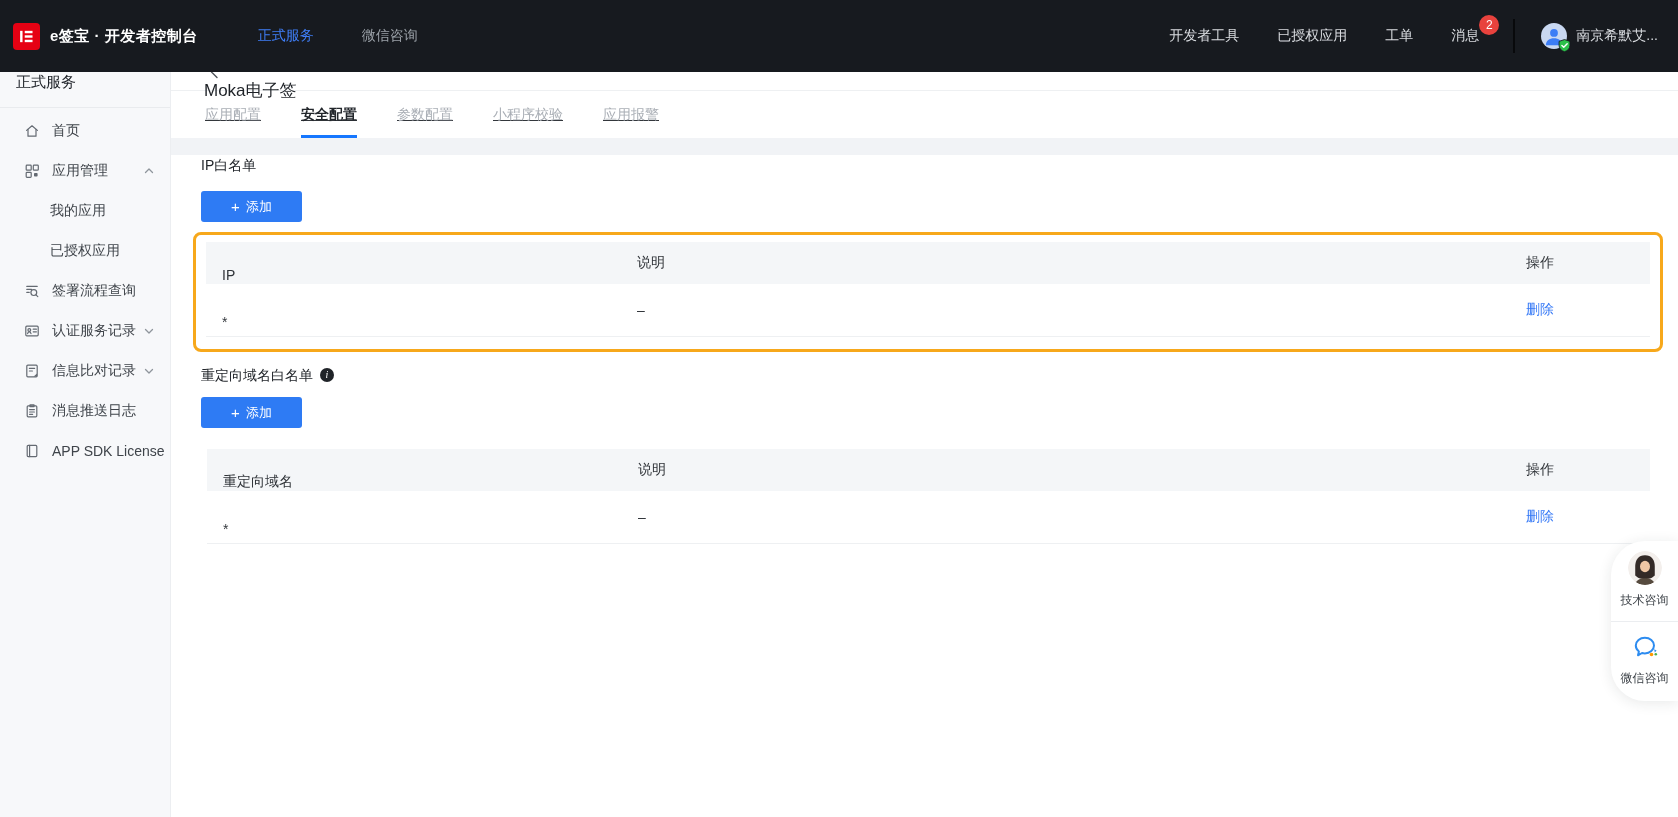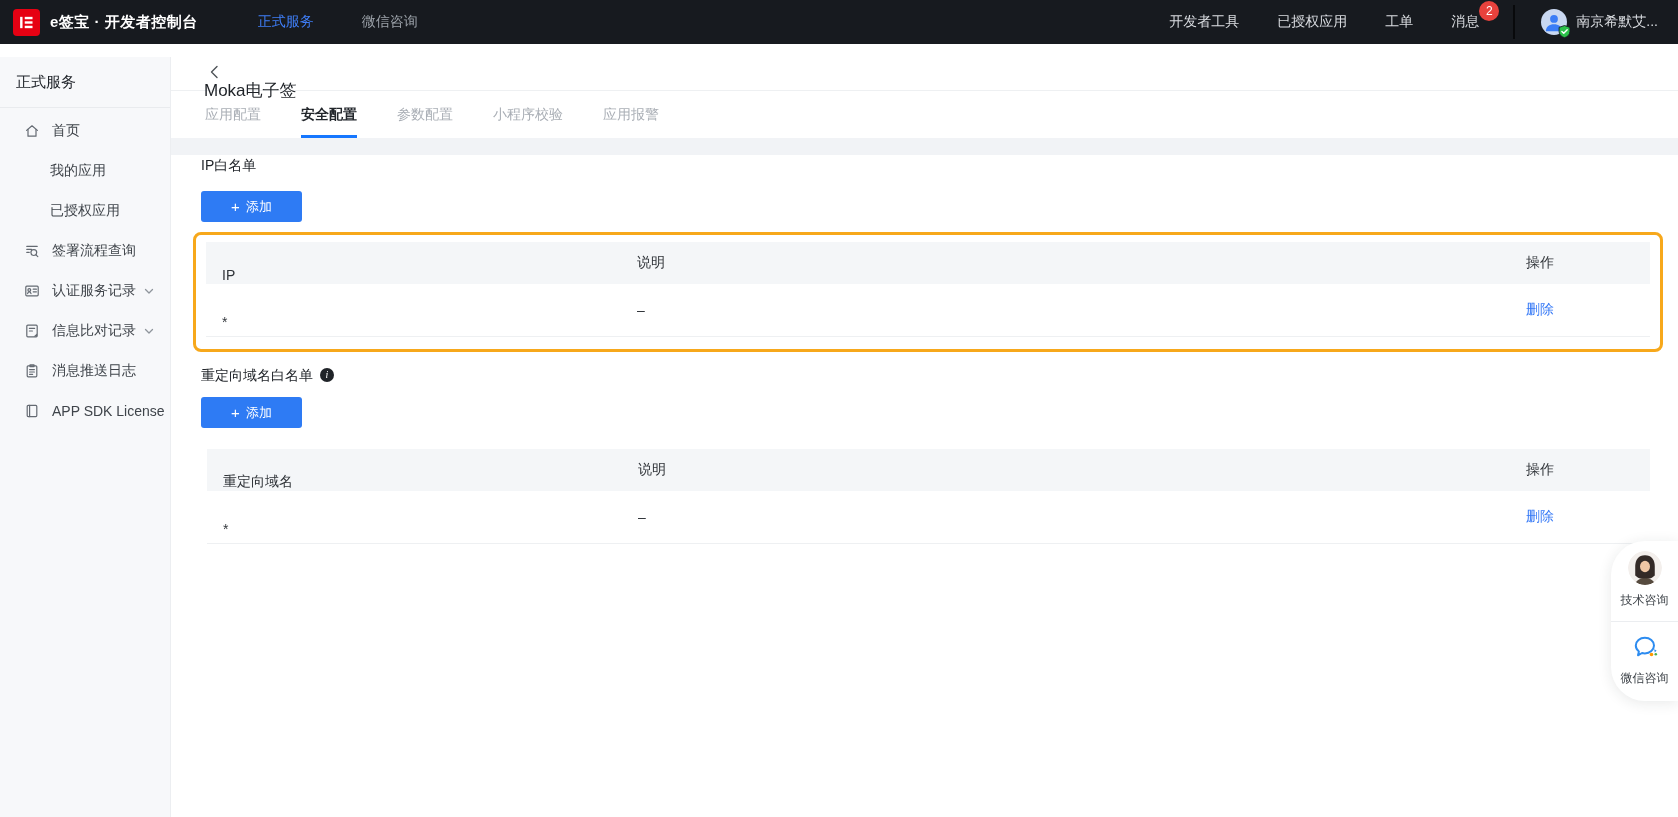--- a/index.html
+++ b/index.html
@@ -4,21 +4,21 @@
 <style>
   * { box-sizing: border-box; margin: 0; padding: 0; }
   html,body { width:1678px; height:817px; }
   body {
     font-family: "Liberation Sans", "DejaVu Sans", sans-serif;
     background:#fff; overflow:hidden; position:relative;
     color:#33373c;
   }
   
   .topbar{
-    position:absolute; top:0; left:0; width:1678px; height:44px;
+    position:absolute; top:0; left:0; width:1678px; height:72px;
     background:#171a1f; display:flex; align-items:center; z-index:30;text-align:center;
   }
   .logo{
     width:27px; height:27px; border-radius:4px; background:#e60113;
     margin-left:13px; display:flex; align-items:center; justify-content:center;
     flex:none; cursor:pointer;
   }
   .brand{ color:#fff; font-size:15px; font-weight:700; margin-left:10px; letter-spacing:.5px; }
   .topnav{ display:flex; margin-left:60px; gap:48px; font-size:14px; }
   .topnav-item{ color:#9ba1a8; cursor:pointer; }
@@ -51,21 +51,21 @@
   }
   .menu-item .icn{ width:16px; height:16px; margin-right:12px; color:#646a72; flex:none; display:flex; }
   .menu-item.sub{ padding-left:50px; }
   .chev{ position:absolute; right:15px; top:14px; width:12px; height:12px; color:#8f959c; display:flex; }
 
   
   .main{ position:absolute; top:57px; left:171px; right:0; bottom:0; background:#fff; }
   .main-top{ height:34px; position:relative; border-bottom:1px solid #eef0f2; }
   .back{ position:absolute; left:36px; top:7px; width:16px; height:16px; color:#4e5358; cursor:pointer; display:flex; }
   .page-title{ position:absolute; left:33px; top:22px; font-size:17px; font-weight:500; color:#1d2126; }
-  .tabs{ height:47px; display:flex; padding-left:34px; gap:40px; }
+  .tabs{ height:47px; display:flex; padding-left:34px; gap:40px;text-decoration:underline; }
   .tab{
     display:flex; align-items:center; font-size:14px; color:#a9aeb5;
     cursor:pointer; position:relative; height:100%;
   }
   .tab.active{ color:#23272c; font-weight:700; }
   .tab.active::after{ content:""; position:absolute; left:0; right:0; bottom:0; height:3px; background:#1677ff; }
   .grayband{ height:17px; background:#f1f3f6; }
   .content{ padding:0 28px 0 30px; }
   .section-title{ font-size:14px; color:#22262b; line-height:20px; display:flex; align-items:center; }
   .info-dot{
@@ -157,20 +157,36 @@
     <div class="menu-item">
       <span class="icn">
         <svg viewBox="0 0 16 16" fill="none" stroke="currentColor" stroke-width="1.2" stroke-linejoin="round" stroke-linecap="round" width="16" height="16">
           <path d="M2.6 7.4 L8 2.8 L13.4 7.4"></path>
             <path d="M4 6.4 V13.2 H12 V6.4"></path>
         </svg>
       </span>
       <span>首页</span>
     </div>
 
+    <div class="menu-item">
+      <span class="icn">
+        <svg viewBox="0 0 16 16" fill="none" stroke="currentColor" stroke-width="1.2" stroke-linejoin="round" width="16" height="16">
+          <rect x="2.2" y="2.2" width="5" height="5" rx="0.8"></rect>
+          <rect x="9.3" y="2.2" width="5" height="5" rx="0.8"></rect>
+          <rect x="2.2" y="9.3" width="5" height="5" rx="0.8"></rect>
+          <rect x="10" y="10" width="3.6" height="3.6" rx="0.8" fill="currentColor" stroke="none"></rect>
+        </svg>
+      </span>
+      <span>应用管理</span>
+      <span class="chev">
+        <svg viewBox="0 0 12 12" fill="none" stroke="currentColor" stroke-width="1.3" stroke-linecap="round" stroke-linejoin="round" width="12" height="12">
+            <path d="M2.5 7.5 L6 4 L9.5 7.5"></path>
+          </svg>
+      </span>
+    </div>
 
     <div class="menu-item sub">
       <span>我的应用</span>
     </div>
 
     <div class="menu-item sub">
       <span>已授权应用</span>
     </div>
 
     <div class="menu-item">

